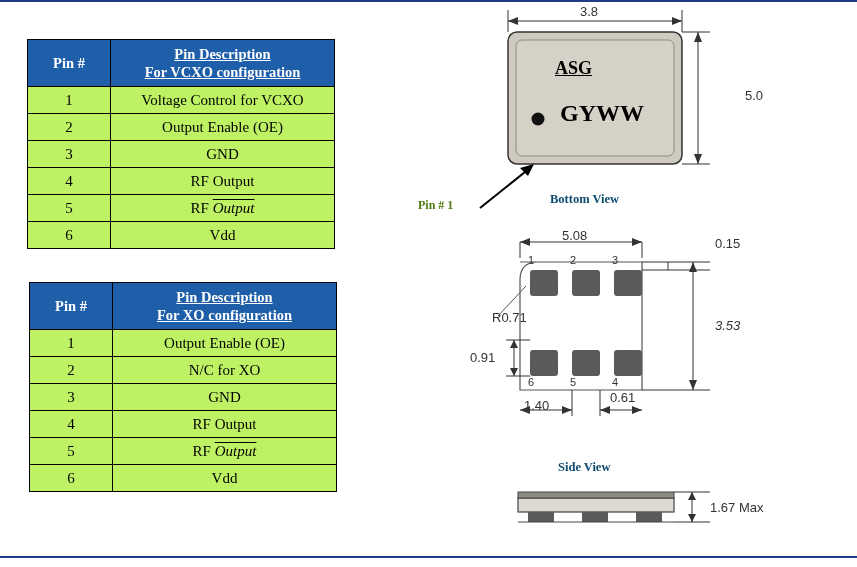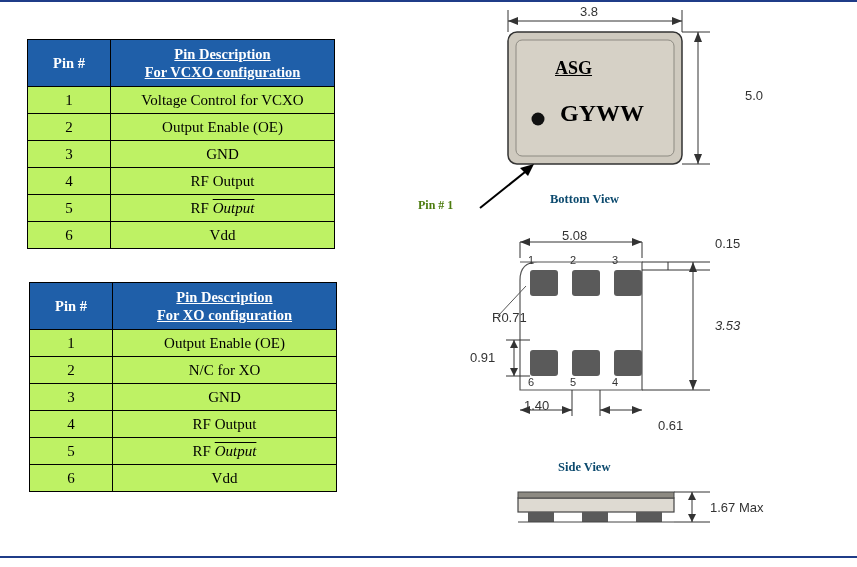--- a/index.html
+++ b/index.html
@@ -306,21 +306,21 @@
     <div class="dimlabel" style="left:170px; top:4px;">3.8</div>
     <div class="dimlabel" style="left:305px; top:88px;margin-left:30px;">5.0</div>
     <div class="pin1label" style="left:8px; top:198px;">Pin # 1</div>
     <div class="caption" style="left:140px; top:192px;">Bottom View</div>
 
     <div class="dimlabel" style="left:152px; top:228px;">5.08</div>
     <div class="dimlabel" style="left:305px; top:236px;">0.15</div>
     <div class="dimlabel" style="left:305px; top:318px;font-style:italic;">3.53</div>
     <div class="dimlabel" style="left:60px; top:350px;">0.91</div>
     <div class="dimlabel" style="left:114px; top:398px;">1.40</div>
-    <div class="dimlabel" style="left:200px; top:418px;margin-left:48px;">0.61</div>
+    <div class="dimlabel" style="left:200px; top:390px;">0.61</div>
     <div class="dimlabel" style="left:38px; top:310px;margin-left:44px;">R0.71</div>
 
     <div class="dimlabel" style="left:118px; top:254px; font-size:11px;">1</div>
     <div class="dimlabel" style="left:160px; top:254px; font-size:11px;">2</div>
     <div class="dimlabel" style="left:202px; top:254px; font-size:11px;">3</div>
     <div class="dimlabel" style="left:118px; top:376px; font-size:11px;">6</div>
     <div class="dimlabel" style="left:160px; top:376px; font-size:11px;">5</div>
     <div class="dimlabel" style="left:202px; top:376px; font-size:11px;">4</div>
 
     <div class="caption" style="left:148px; top:460px;">Side View</div>

